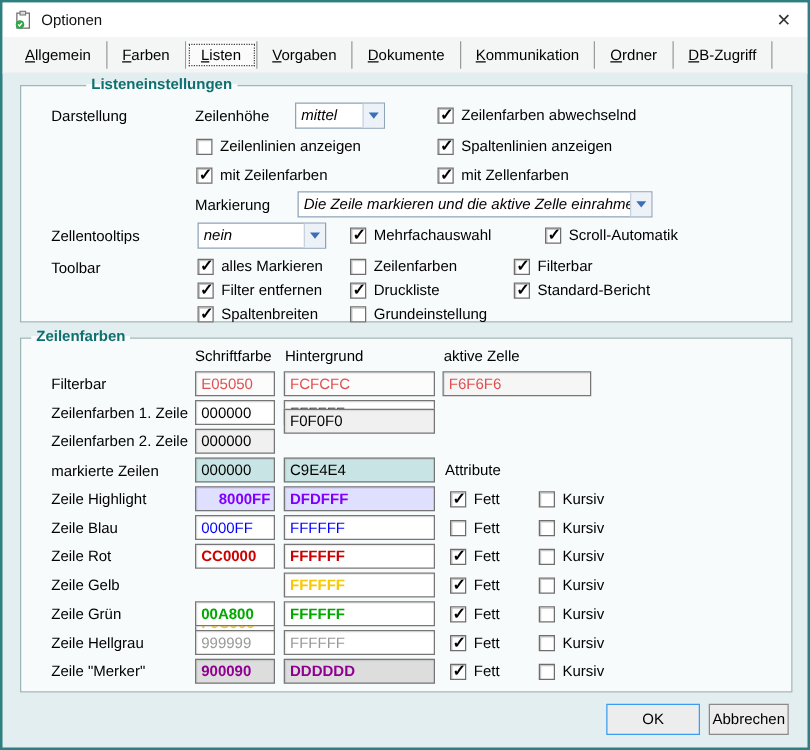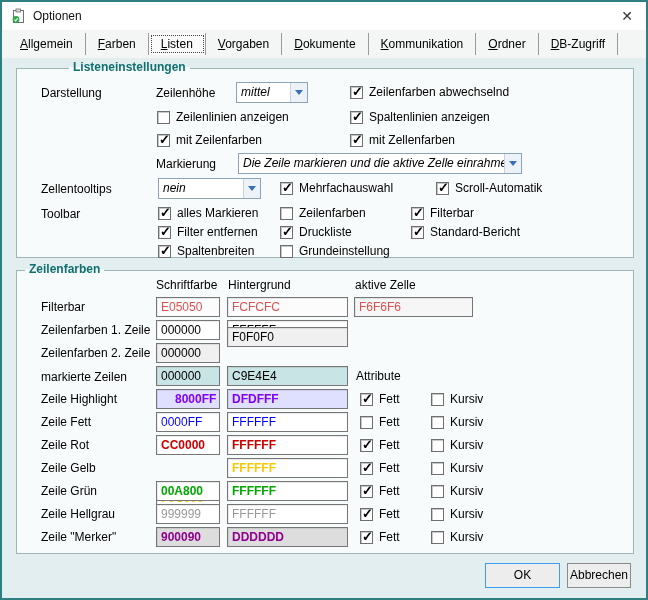--- a/index.html
+++ b/index.html
@@ -212,21 +212,21 @@
     <div class="hex" style="left: 210px; top: 118px; width: 121px; color: rgb(128, 0, 255); background-color: rgb(223, 223, 255); font-weight: bold;">DFDFFF</div>
     <label class="cb" style="left:343px; top:121px;">
         <span class="box checked"></span>
         <span>Fett</span>
       </label>
     <label class="cb" style="left:414px; top:121px;">
         <span class="box"></span>
         <span>Kursiv</span>
       </label>
 
-    <span class="lab" style="left:24px; top:144px;">Zeile Fett</span>
+    <span class="lab" style="left:24px; top:144px;">Zeile Blau</span>
     <div class="hex" style="left: 139px; top: 141px; width: 64px; color: rgb(0, 0, 255); background-color: rgb(255, 255, 255); font-weight: normal;">0000FF</div>
     <div class="hex" style="left: 210px; top: 141px; width: 121px; color: rgb(0, 0, 255); background-color: rgb(255, 255, 255); font-weight: normal;">FFFFFF</div>
     <label class="cb" style="left:343px; top:144px;">
         <span class="box"></span>
         <span>Fett</span>
       </label>
     <label class="cb" style="left:414px; top:144px;">
         <span class="box"></span>
         <span>Kursiv</span>
       </label>

